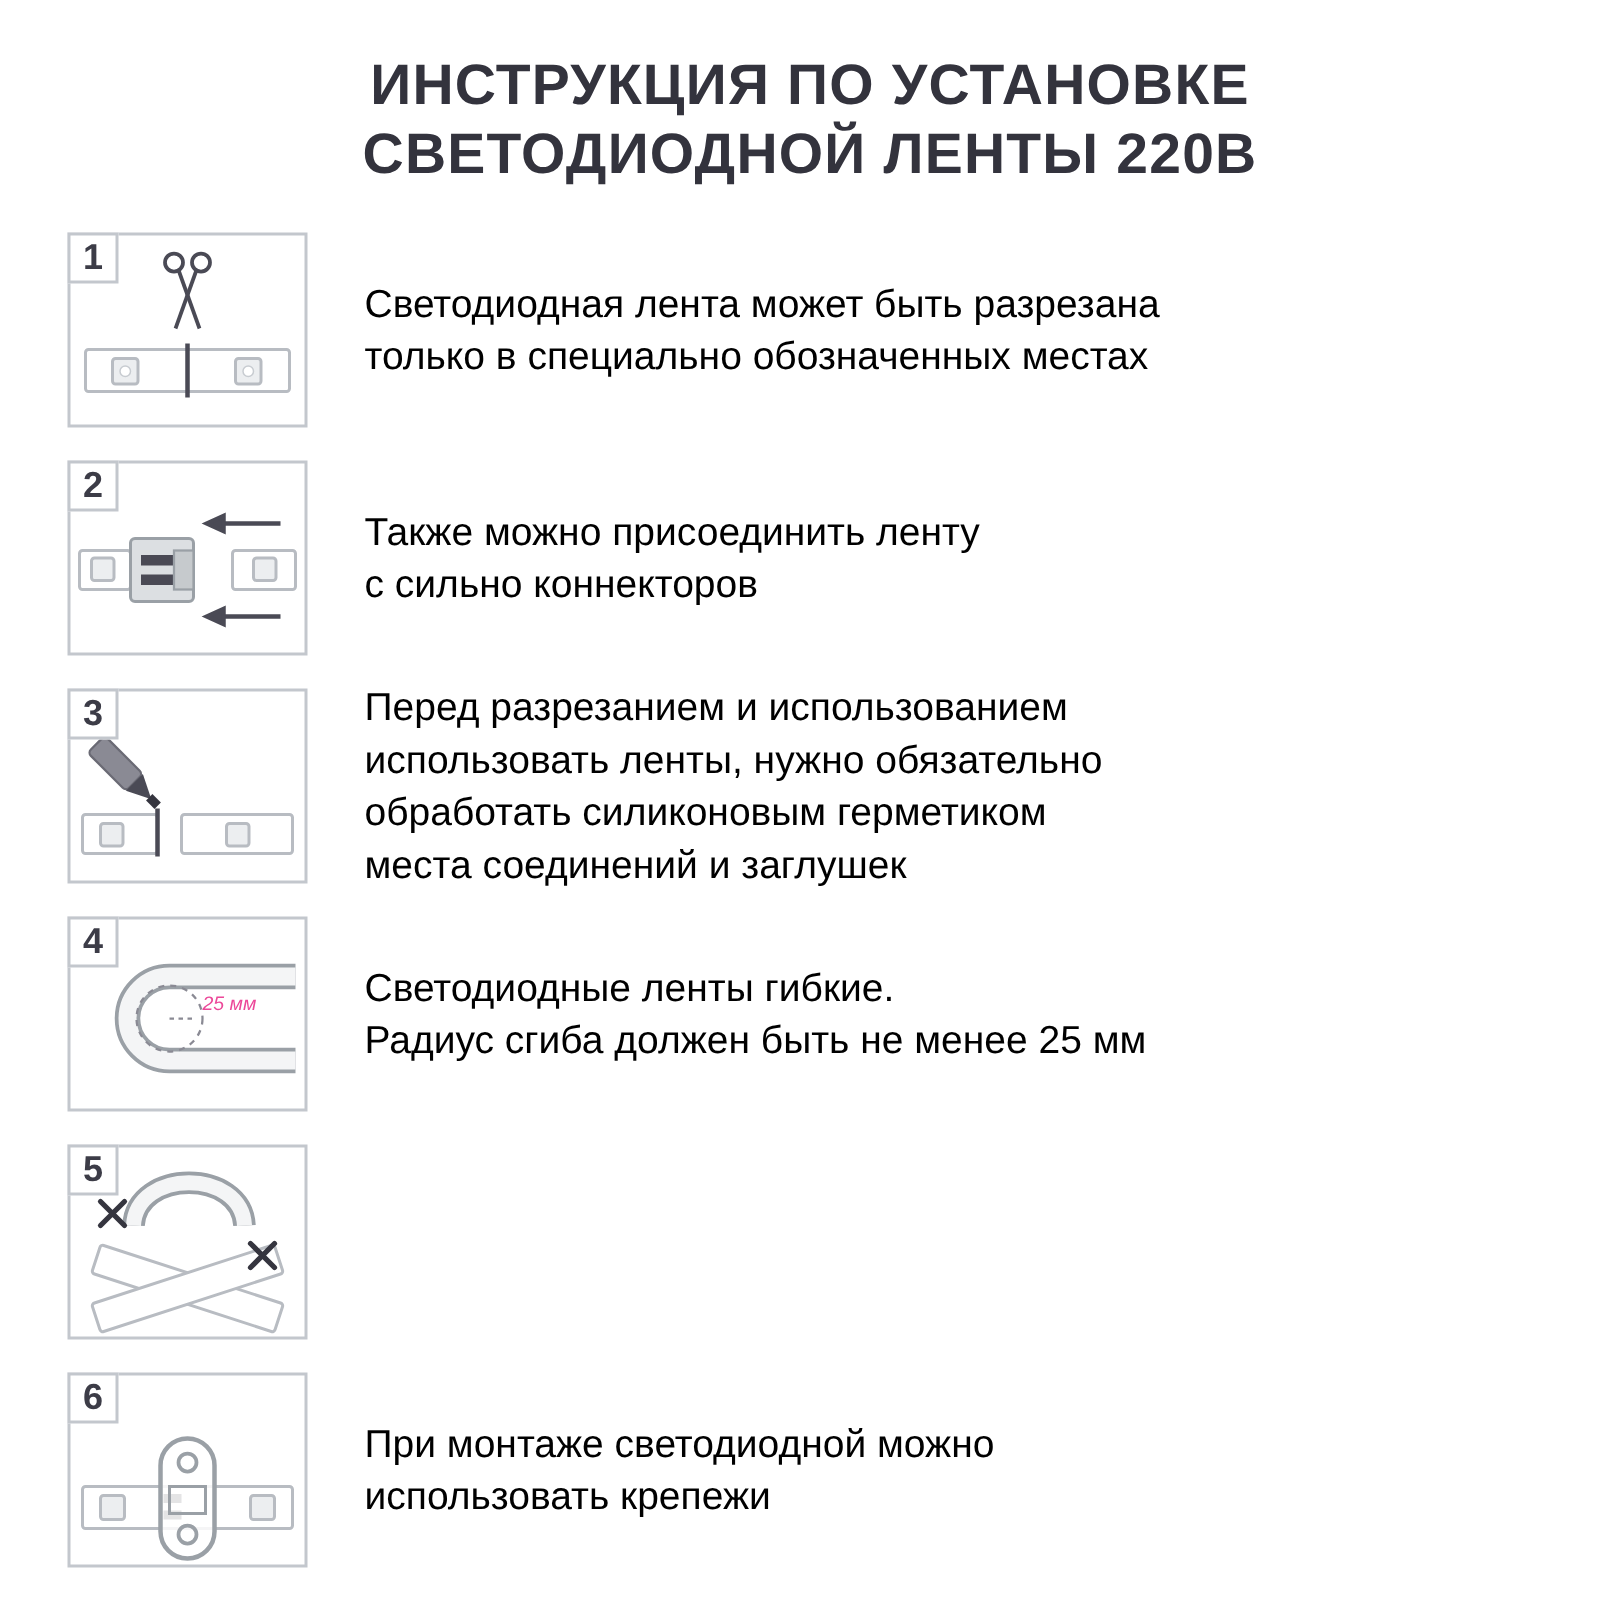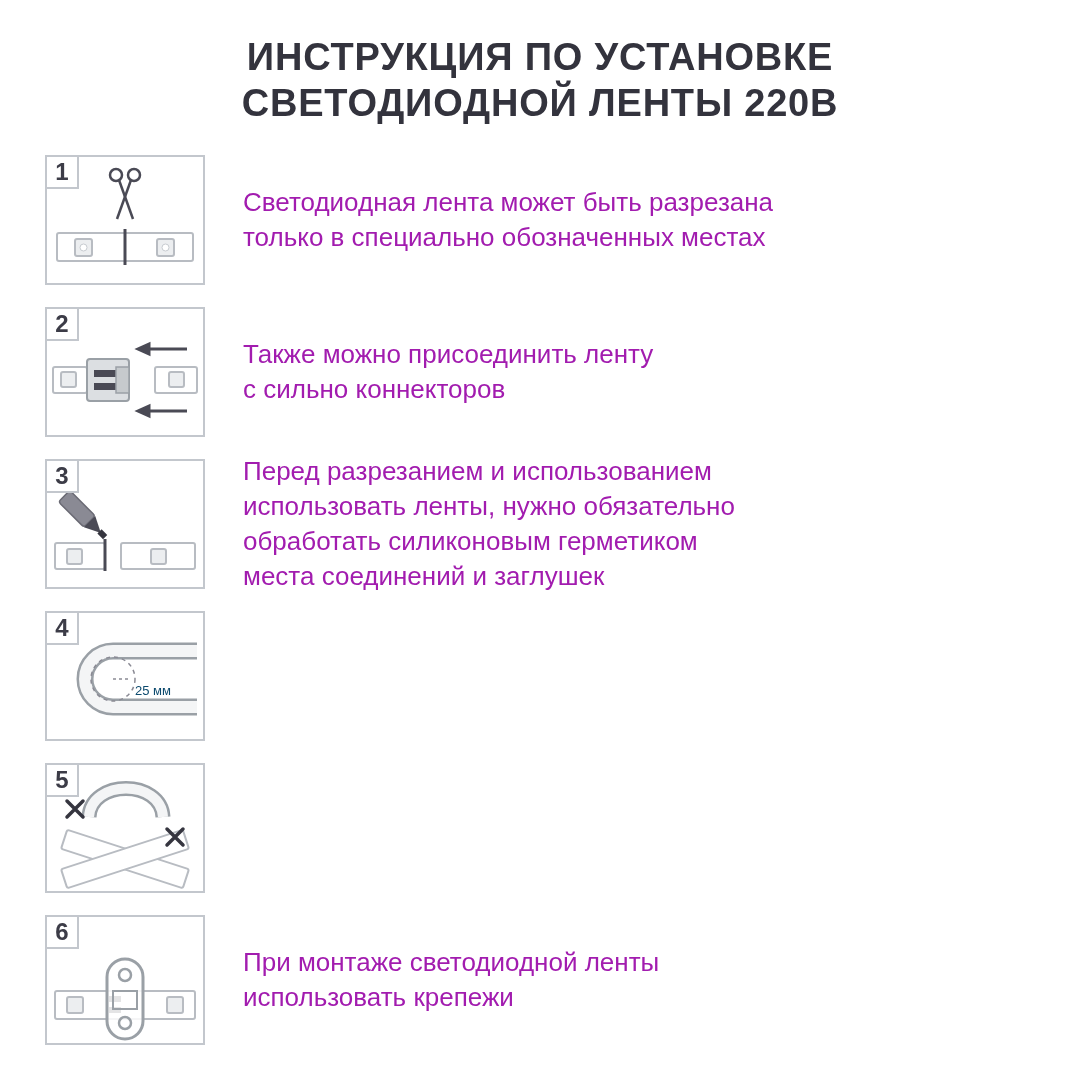--- a/index.html
+++ b/index.html
@@ -35,31 +35,32 @@
     border:2px solid #c3c7cd;
     background:#fff;
     box-sizing:border-box;
     display:flex;align-items:center;justify-content:center;
     font-size:24px;font-weight:600;color:#3c3c47;
     z-index:2;
   }
   .icon-box svg{position:absolute;left:0;top:0;width:100%;height:100%;}
   .icon-label{
     position:absolute;
-    left:88px;top:70px;
+    left:88px;top:48px;
     font-size:13px;
-    color:#0c4a6e;
+    color:#ec4899;
     z-index:3;
     white-space:nowrap;
+    font-style:italic;
   }
   .step-text{
     margin:0 0 0 38px;
     font-size:26px;
     line-height:1.34;
-    color:#a21caf;
+    color:#000000;
     white-space:pre-line;
   }
 </style>
 </head>
 <body>
 
 <div class="page">
 
   <h1 class="title">ИНСТРУКЦИЯ ПО УСТАНОВКЕ
 СВЕТОДИОДНОЙ ЛЕНТЫ 220В</h1>
@@ -134,20 +135,22 @@
     <div class="icon-box">
       <div class="num">4</div>
       <svg viewBox="0 0 156 126">
         <path d="M 150 38 L 66 38 A 28 28 0 0 0 66 94 L 150 94" fill="none" stroke="#9aa0a6" stroke-width="17"></path>
         <path d="M 150 38 L 66 38 A 28 28 0 0 0 66 94 L 150 94" fill="none" stroke="#f4f5f6" stroke-width="12"></path>
         <circle cx="66" cy="66" r="22" fill="none" stroke="#8a8a94" stroke-width="1.5" stroke-dasharray="4 4"></circle>
         <line x1="66" y1="66" x2="84" y2="66" stroke="#8a8a94" stroke-width="1.5" stroke-dasharray="3 3"></line>
       </svg>
       <span class="icon-label">25 мм</span>
     </div>
+    <p class="step-text">Светодиодные ленты гибкие.
+Радиус сгиба должен быть не менее 25 мм</p>
   </div>
 
   <div class="step">
     <div class="icon-box">
       <div class="num">5</div>
       <svg viewBox="0 0 156 126">
         <path d="M 42 52 C 44 14, 114 14, 116 52" fill="none" stroke="#9aa0a6" stroke-width="15"></path>
         <path d="M 42 52 C 44 14, 114 14, 116 52" fill="none" stroke="#f4f5f6" stroke-width="10"></path>
         <g transform="rotate(18 78 94)">
             <rect x="14" y="84" width="128" height="20" rx="2" fill="#fff" stroke="#b8bcc2" stroke-width="2"></rect>
@@ -171,17 +174,17 @@
         <rect x="20" y="80" width="16" height="16" rx="2" fill="#eceef0" stroke="#b8bcc2" stroke-width="2"></rect>
         <rect x="120" y="80" width="16" height="16" rx="2" fill="#eceef0" stroke="#b8bcc2" stroke-width="2"></rect>
         <rect x="62" y="79" width="12" height="6" fill="#4a4a55"></rect>
         <rect x="62" y="90" width="12" height="6" fill="#4a4a55"></rect>
         <rect x="60" y="42" width="36" height="80" rx="18" fill="#ffffff" fill-opacity="0.85" stroke="#9aa0a6" stroke-width="3"></rect>
         <circle cx="78" cy="58" r="6" fill="none" stroke="#9aa0a6" stroke-width="2.5"></circle>
         <circle cx="78" cy="106" r="6" fill="none" stroke="#9aa0a6" stroke-width="2.5"></circle>
         <rect x="66" y="74" width="24" height="18" fill="none" stroke="#9aa0a6" stroke-width="2"></rect>
       </svg>
     </div>
-    <p class="step-text">При монтаже светодиодной ленты
+    <p class="step-text">При монтаже светодиодной можно
 использовать крепежи</p>
   </div>
 
 </div>
 
 </body></html>

